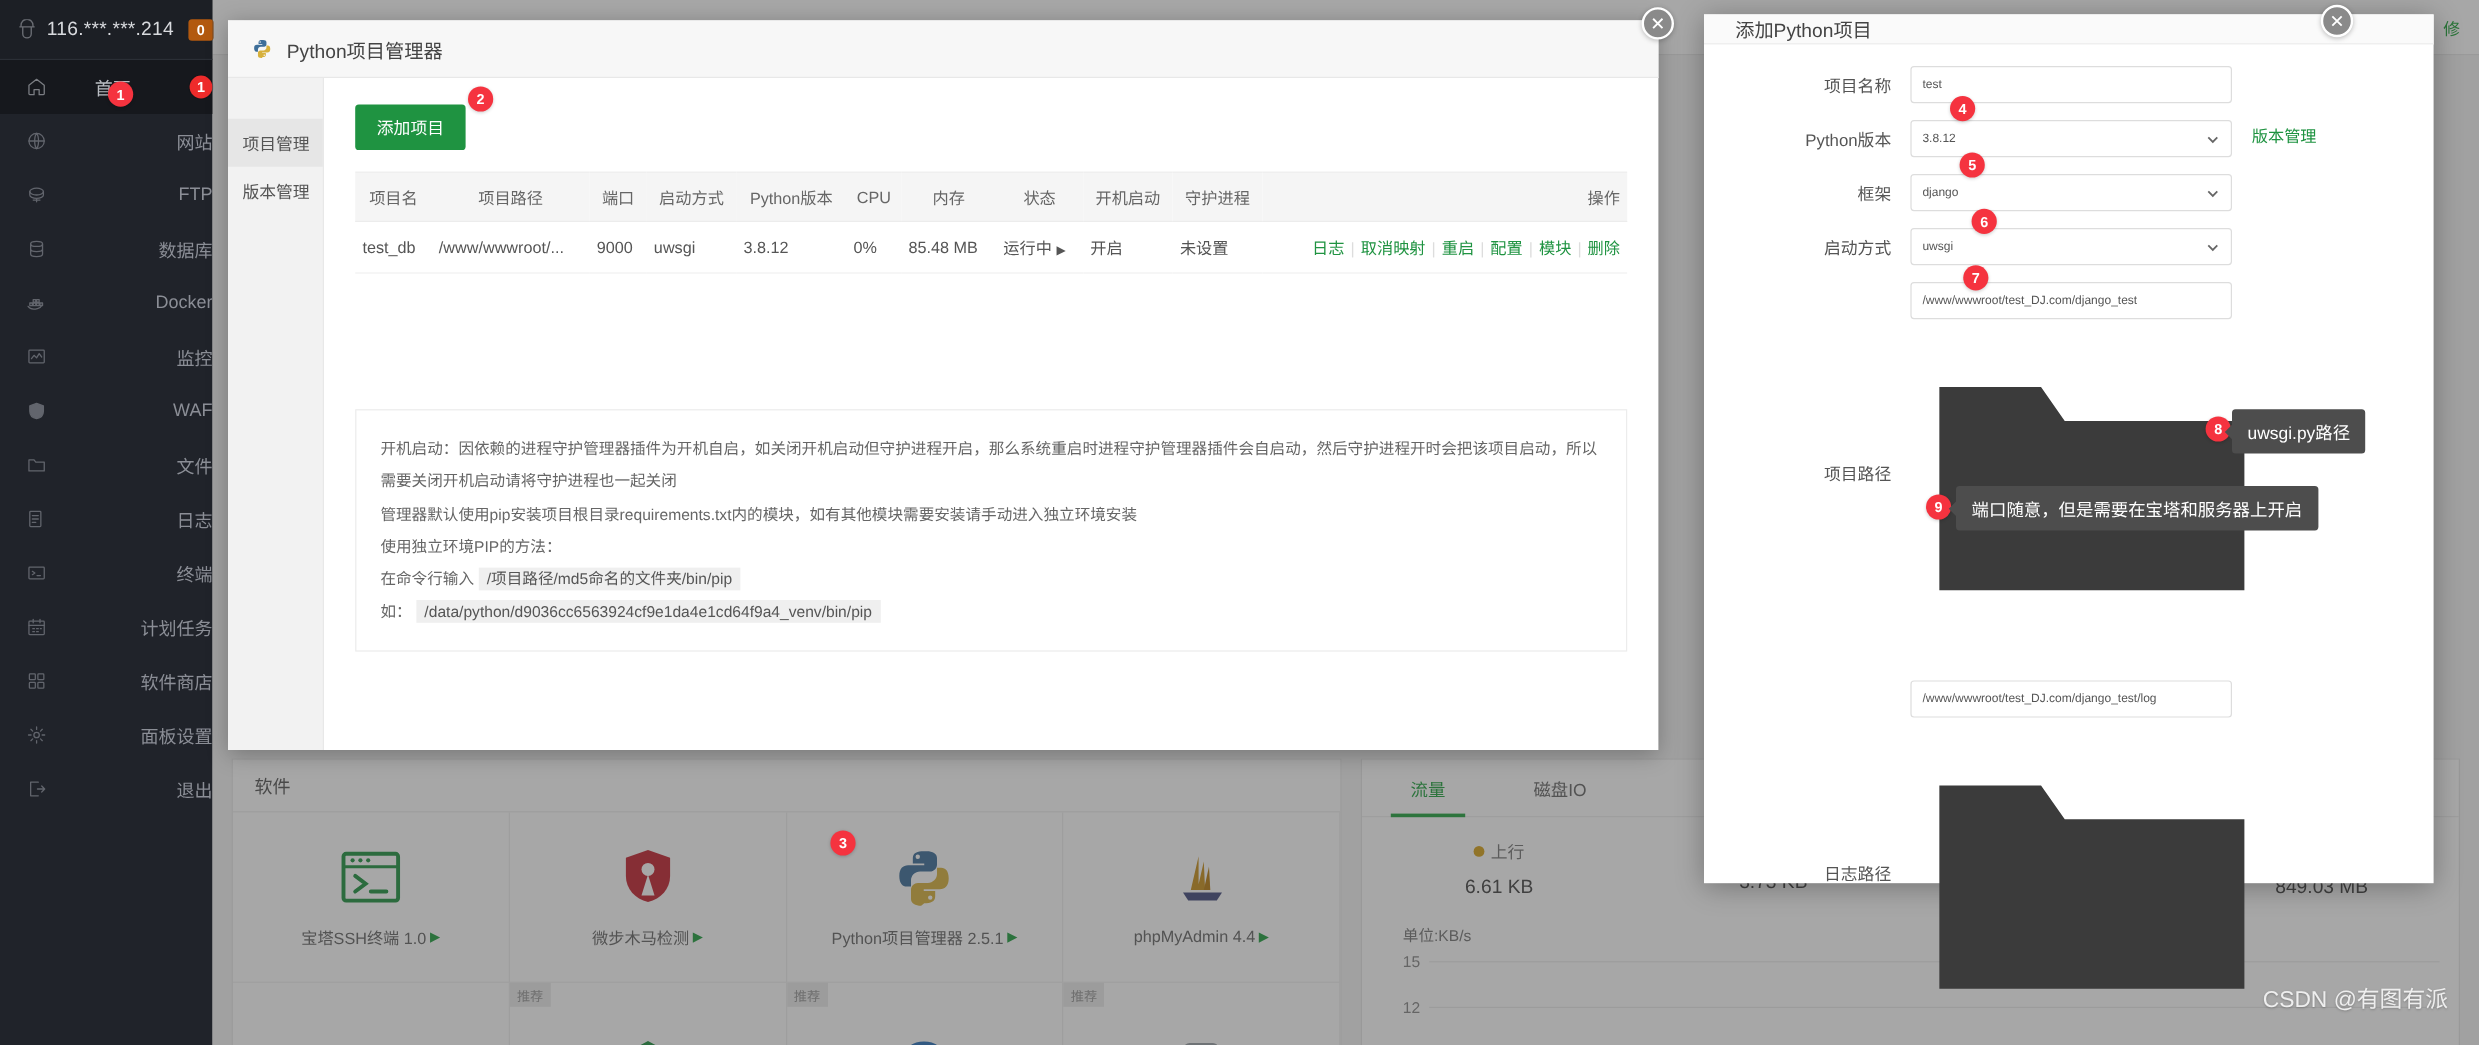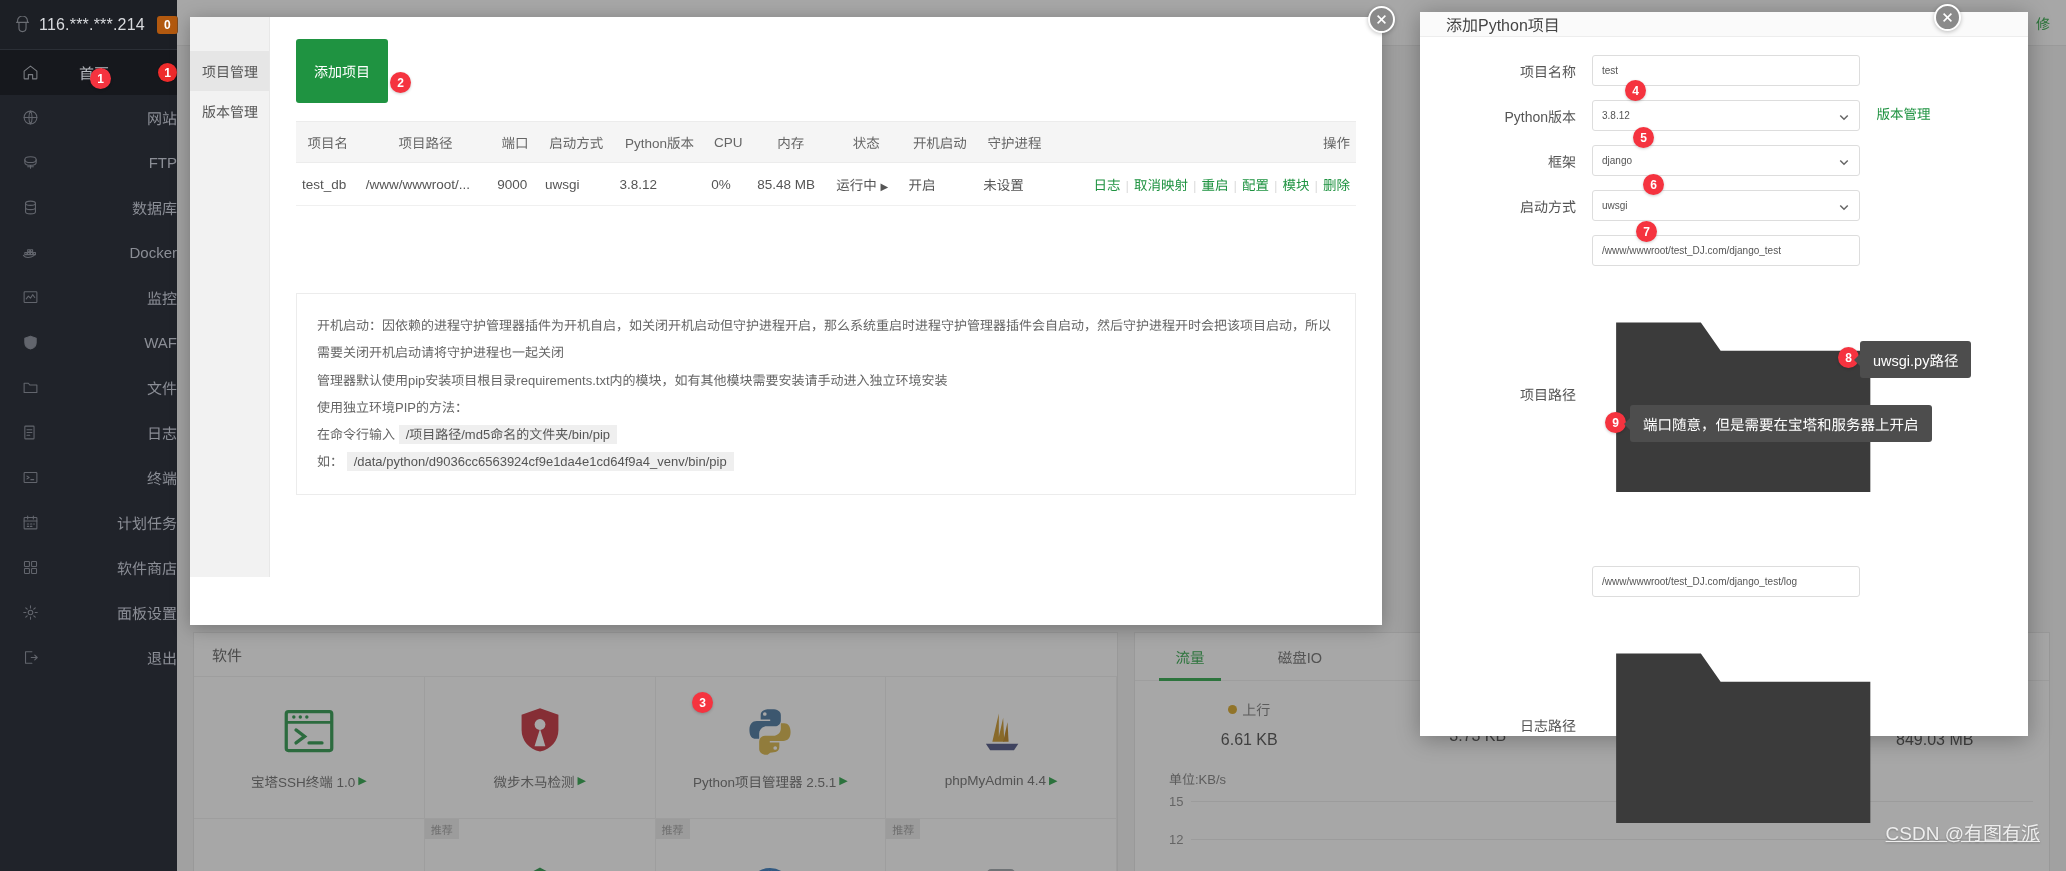--- a/index.html
+++ b/index.html
@@ -126,21 +126,21 @@
   #py-body { display: flex; height: 560px; }
   #py-side { width: 80px; background: #f2f2f2; border-right: 1px solid #e8e8e8; padding-top: 34px; }
   .py-side-item {
     height: 40px; display: flex; align-items: center; padding-left: 12px;
     font-size: 14px; color: #555; cursor: pointer;
   }
   .py-side-item.active { background: #e6e6e6; }
   #py-main { flex: 1; padding: 22px 26px 0 26px; position: relative; }
   .btn-green {
     background: #1f9341; color: #fff; border: none; font-size: 14px;
-    padding: 22px 18px; border-radius: 3px; cursor: pointer;
+    padding: 9px 18px; border-radius: 3px; cursor: pointer;
   }
   #py-table { width: 100%; border-collapse: collapse; margin-top: 18px; font-size: 13.5px; }
   #py-table thead th {
     background: #f5f5f5; color: #666; font-weight: normal; text-align: center;
     padding: 10px 6px; border-top: 1px solid #ececec; border-bottom: 1px solid #ececec;
     white-space: nowrap;
   }
   #py-table tbody td {
     padding: 11px 6px; color: #555; border-bottom: 1px solid #f0f0f0; white-space: nowrap;
   }
@@ -221,21 +221,20 @@
   #dim {
     position: absolute; left: 177px; top: 0; right: 0; bottom: 0;
     background: rgba(60,60,60,.45); z-index: 10;
   }
 
   
   #wm {
     position: absolute; right: 26px; bottom: 26px;
     font-size: 19px; color: #eee; z-index: 90;
     text-shadow: 0 1px 2px rgba(0,0,0,.25);
-    text-decoration: underline;
   }
 </style>
 </head>
 <body>
 
 <div id="root">
 
   <div id="sidebar">
     <div class="sb-head">
       <span class="sb-ico">
@@ -504,20 +503,29 @@
             <span class="gt">12</span>
             <span class="gl"></span>
           </div>
         </div>
     </div>
   </div>
 
   <div id="dim"></div>
 
   <div id="py-win">
+    <div id="py-head">
+      <span class="sb-ico" style="opacity:1">
+        <svg viewBox="0 0 24 24" width="18" height="18">
+          <path d="M11.9 2c-2.4 0-4.2.6-4.2 2.6v2.1h4.4v.7H5.9c-2 0-3.4 1.3-3.4 4.1 0 2.8 1.2 4.1 2.9 4.1h1.6v-2.4c0-1.9 1.6-3.4 3.5-3.4h3.8c1.5 0 2.7-1.2 2.7-2.7V4.6C17 2.9 15.3 2 13.1 2h-1.2zm-2.3 1.3a.85.85 0 110 1.7.85.85 0 010-1.7z" fill="#3d6e99"></path>
+          <path d="M12.1 22c2.4 0 4.2-.6 4.2-2.6v-2.1h-4.4v-.7h6.2c2 0 3.4-1.3 3.4-4.1 0-2.8-1.2-4.1-2.9-4.1h-1.6v2.4c0 1.9-1.6 3.4-3.5 3.4H9.7c-1.5 0-2.7 1.2-2.7 2.7v3.5c0 1.7 1.7 2.6 3.9 2.6h1.2zm2.3-1.3a.85.85 0 110-1.7.85.85 0 010 1.7z" fill="#d7b13c"></path>
+        </svg>
+      </span>
+      <span class="ttl">Python项目管理器</span>
+    </div>
     <div id="py-body">
       <div id="py-side">
           <div class="py-side-item active">项目管理</div>
           <div class="py-side-item">版本管理</div>
         </div>
       <div id="py-main">
         <button class="btn-green">添加项目</button>
         <table id="py-table">
           <thead>
               <tr id="py-thead">

